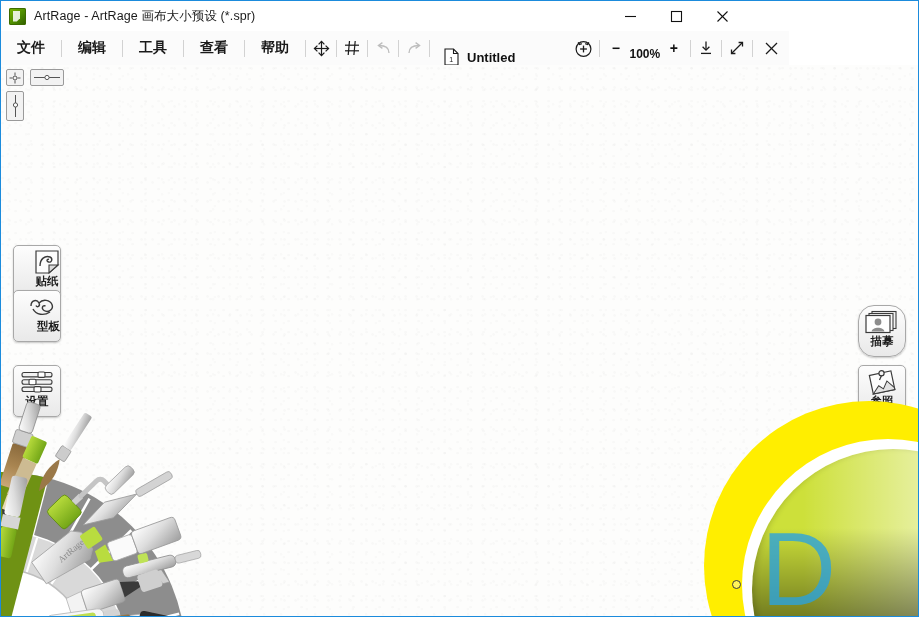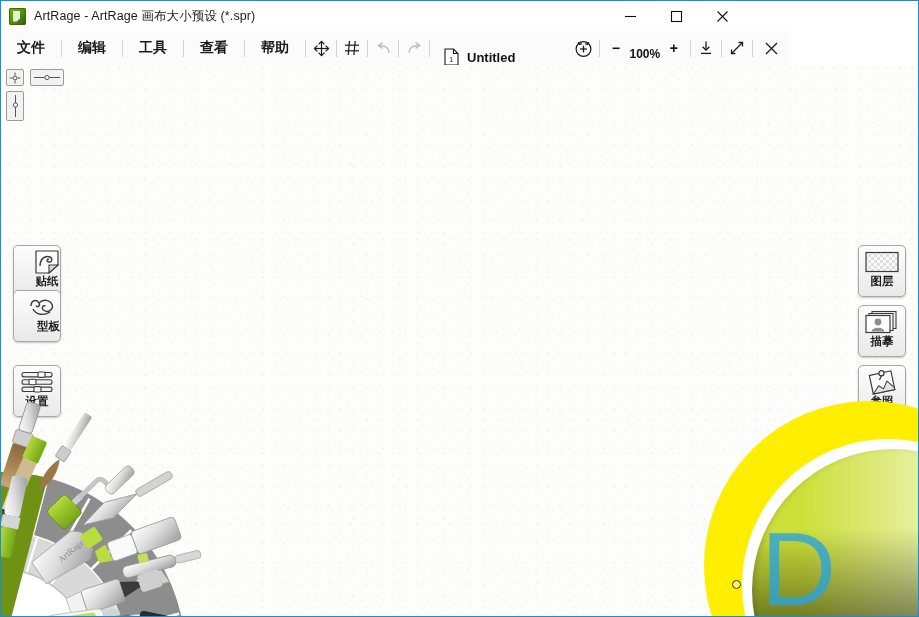--- a/index.html
+++ b/index.html
@@ -101,21 +101,21 @@
     position:absolute;width:48px;height:52px;
     background:linear-gradient(#fdfdfd,#e9e9e9);
     border:1px solid #a8a8a8;border-radius:5px;
     box-shadow:0 1px 2px rgba(0,0,0,.22);
     display:flex;flex-direction:column;align-items:center;justify-content:flex-start;
     padding-top:3px;box-sizing:border-box;
   }
   .side-btn .ico{width:34px;height:26px;display:flex;align-items:center;justify-content:center;}
   .side-btn .lbl{font-size:11.5px;font-weight:bold;color:#1d1d1d;margin-top:1px;line-height:1;}
   .L1{left:12px;top:180px;padding-left:20px;} .L2{left:12px;top:225px;align-items:flex-end;} .L3{left:12px;top:300px;}
-  .R1{left:857px;top:180px;} .R2{left:857px;top:240px;} .R3{left:857px;top:300px;}
+  .R1{left:857px;top:180px;} .R2{left:857px;top:240px;border-radius:16px;} .R3{left:857px;top:300px;}
 
   
   .toolwheel{
     position:absolute;left:-114px;top:296px;width:370px;height:370px;
     border-radius:0 0 0 0;
   }
 
   
   .colorwheel{
     position:absolute;left:663px;top:296px;width:370px;height:370px;
@@ -352,35 +352,20 @@
           <g fill="#fff" stroke="#3b3b3b" stroke-width="1.1">
             <rect x="17" y="2" width="7" height="5.4" rx="1.4"></rect>
             <rect x="8" y="9.3" width="7" height="5.4" rx="1.4"></rect>
             <rect x="13" y="16.6" width="7" height="5.4" rx="1.4"></rect>
           </g>
         </svg>
       </div>
       <div class="lbl">设置</div>
     </div>
 
-    <div class="side-btn R1">
-      <div class="ico">
-        <svg width="34" height="22" viewBox="0 0 34 22">
-          <defs>
-            <pattern id="checker" width="6" height="6" patternUnits="userSpaceOnUse">
-              <rect width="6" height="6" fill="#fbfbfb"></rect>
-              <rect width="3" height="3" fill="#dedede"></rect>
-              <rect x="3" y="3" width="3" height="3" fill="#dedede"></rect>
-            </pattern>
-          </defs>
-          <rect x="1" y="1.5" width="32" height="19" fill="url(#checker)" stroke="#3b3b3b" stroke-width="1.2"></rect>
-        </svg>
-      </div>
-      <div class="lbl">图层</div>
-    </div>
 
     <div class="side-btn R2">
       <div class="ico">
         <svg width="34" height="24" viewBox="0 0 34 24">
           <rect x="7" y="1.5" width="24" height="17" fill="#f3f3f3" stroke="#3b3b3b" stroke-width="1.1"></rect>
           <rect x="4" y="3.5" width="24" height="17" fill="#fafafa" stroke="#3b3b3b" stroke-width="1.1"></rect>
           <rect x="1" y="5.5" width="24" height="17" fill="#ffffff" stroke="#3b3b3b" stroke-width="1.2"></rect>
           <circle cx="13" cy="12" r="3.4" fill="#8d8d8d"></circle>
           <path d="M6.6 21.6 C7.4 16.6 18.6 16.6 19.4 21.6 Z" fill="#8d8d8d"></path>
         </svg>

